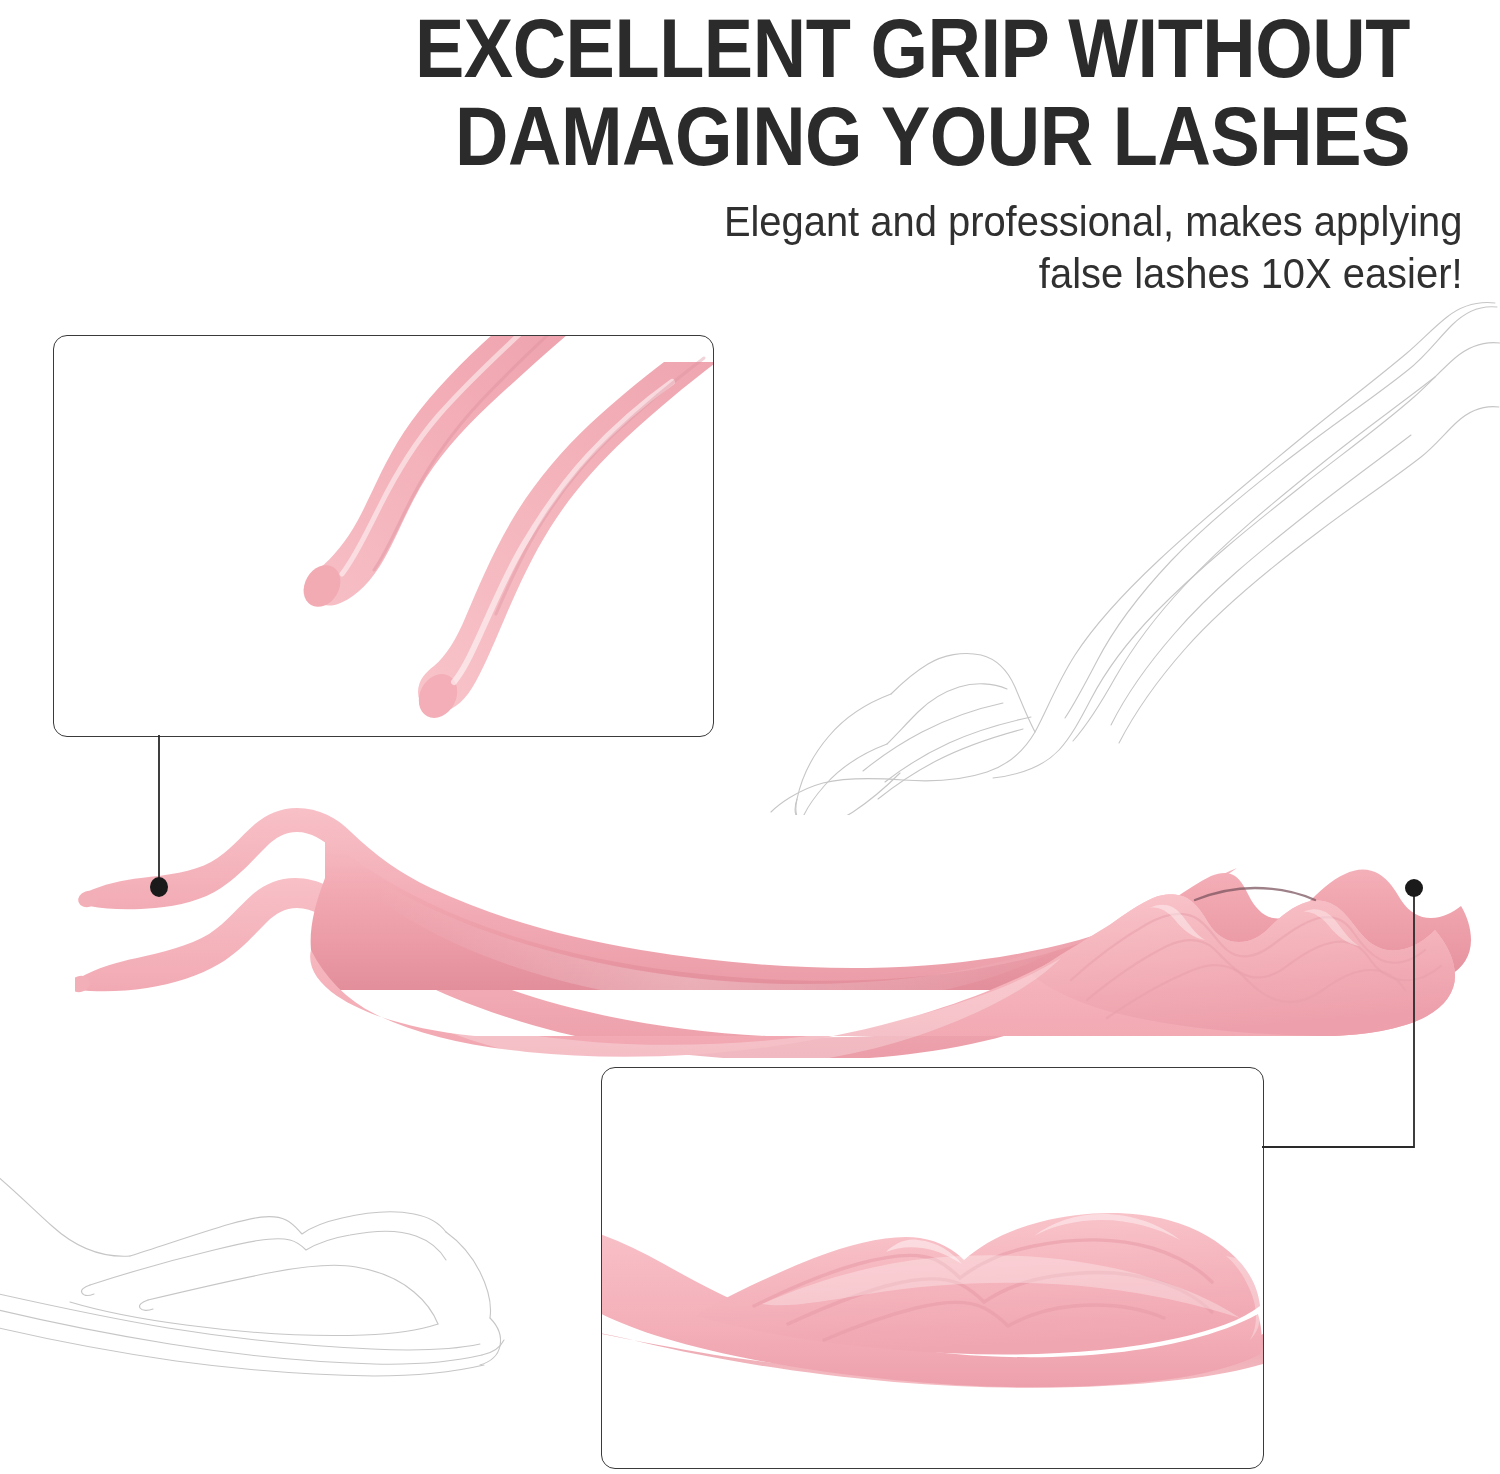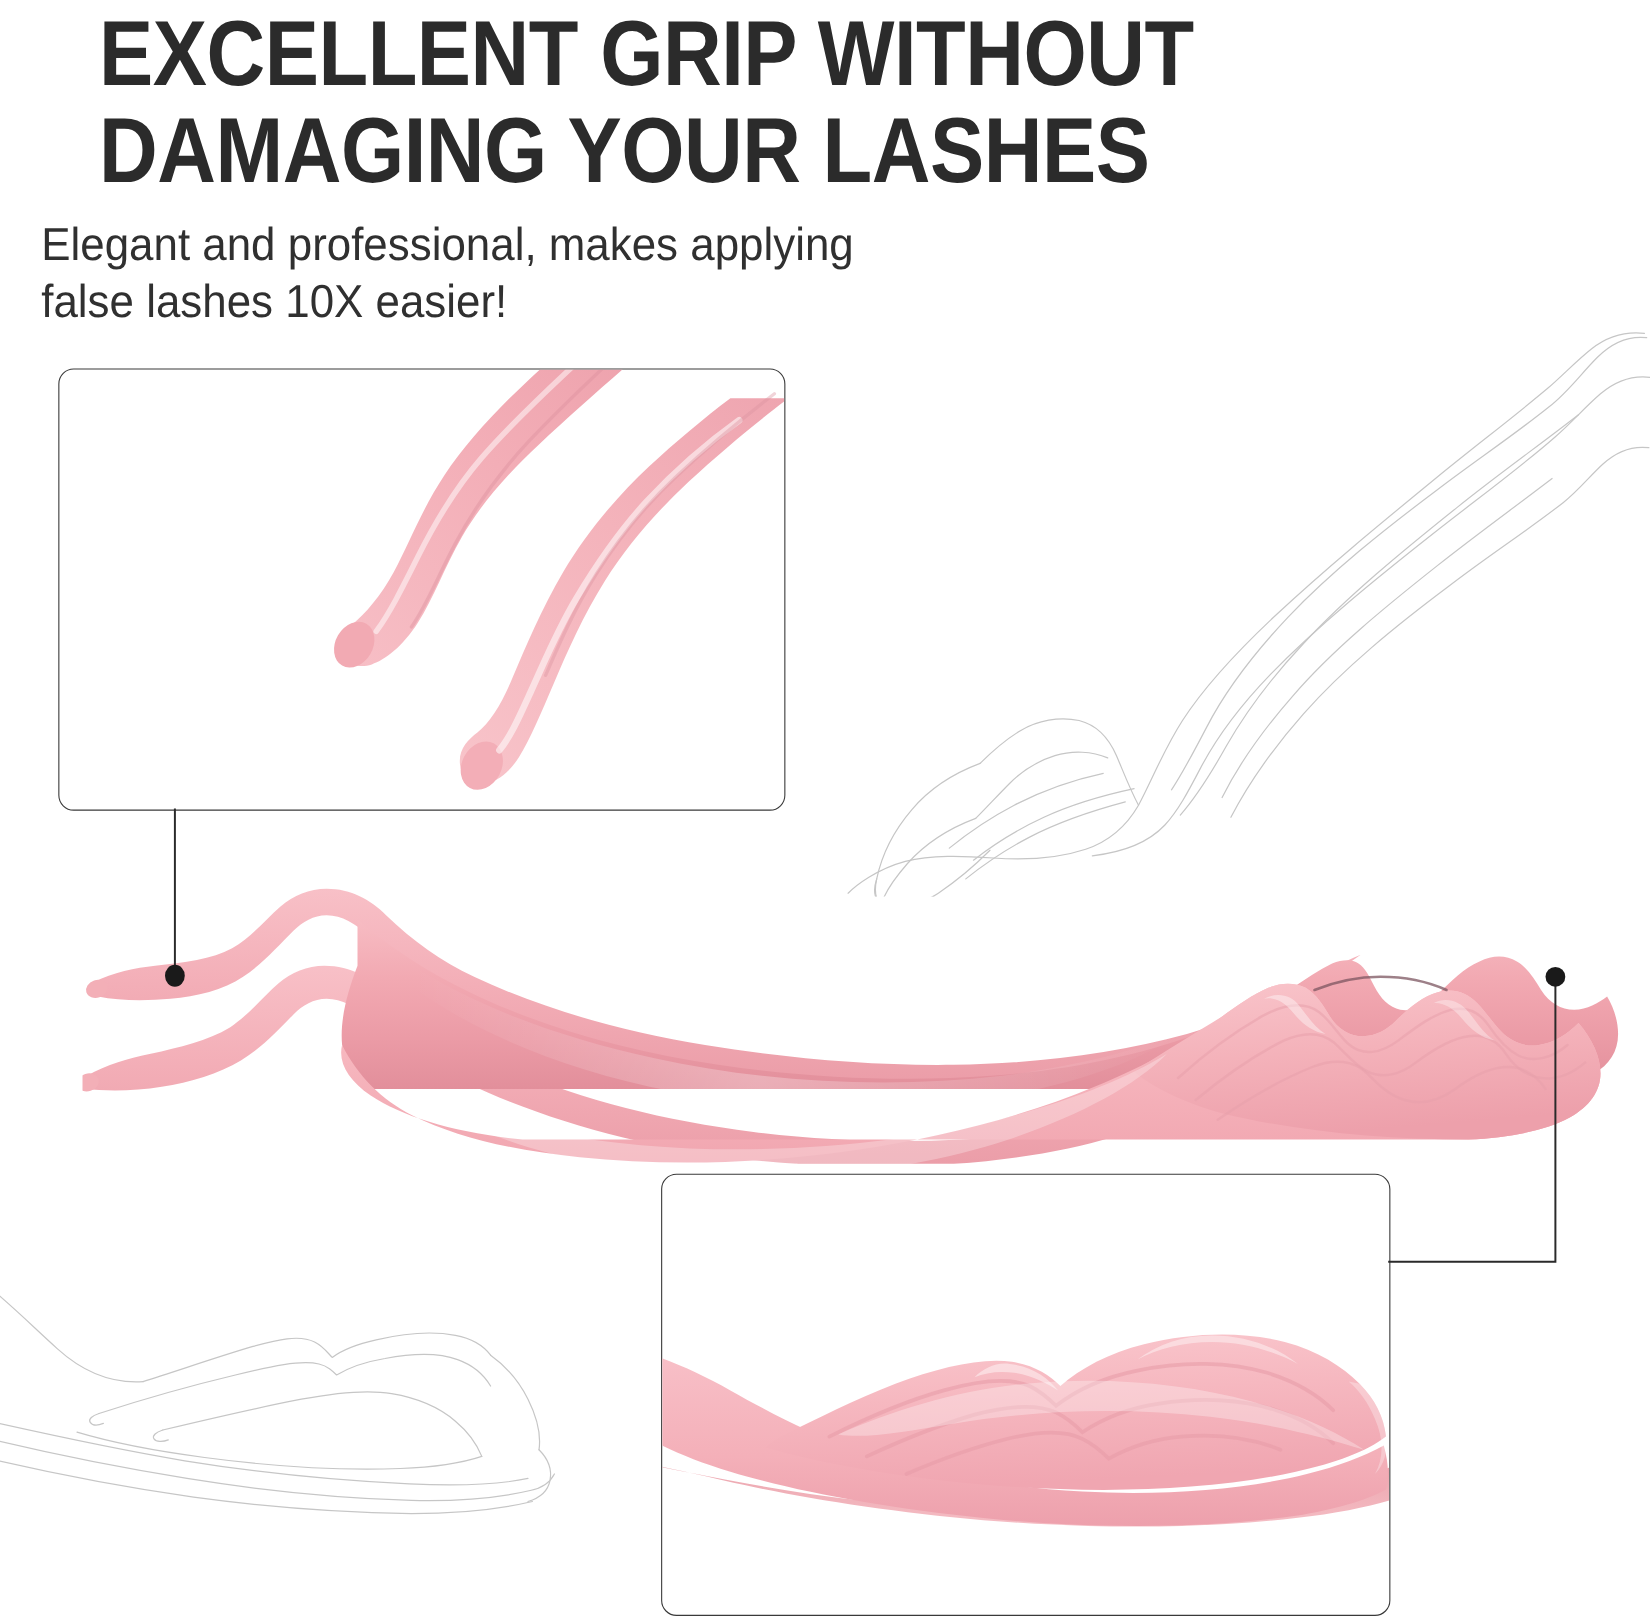--- a/index.html
+++ b/index.html
@@ -15,21 +15,21 @@
     font-family: "Liberation Sans", sans-serif;
     -webkit-font-smoothing: antialiased;
   }
 
   
   #header-block {
     position: absolute;
     left: 0;
     top: 0;
     width: 1500px;
-    text-align: left;
+    text-align: right;
     z-index: 40;
   }
   #headline {
     margin: 0;
     padding: 0;
     color: #2b2b2b;
     font-family: "Liberation Sans Narrow", "Liberation Sans", sans-serif;
     font-weight: 700;
     font-size: 84px;
     line-height: 84px;

